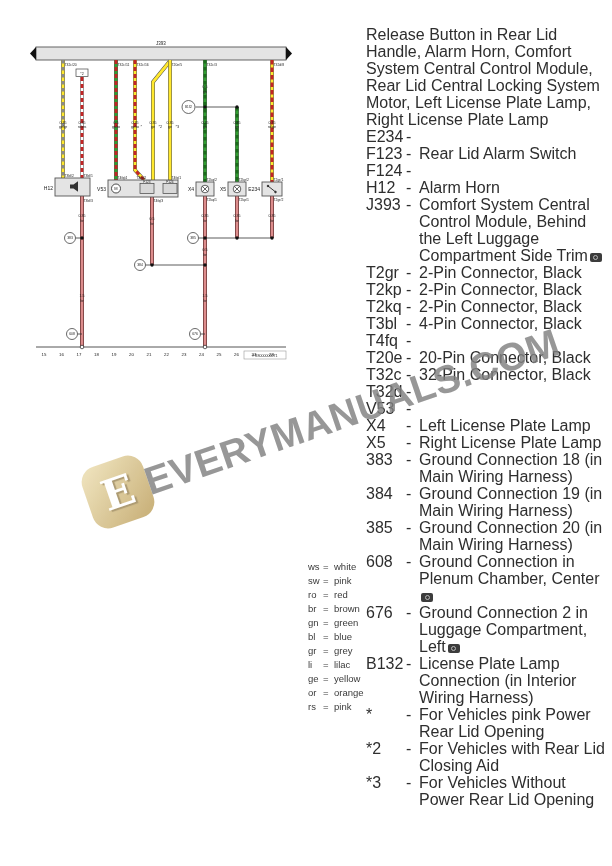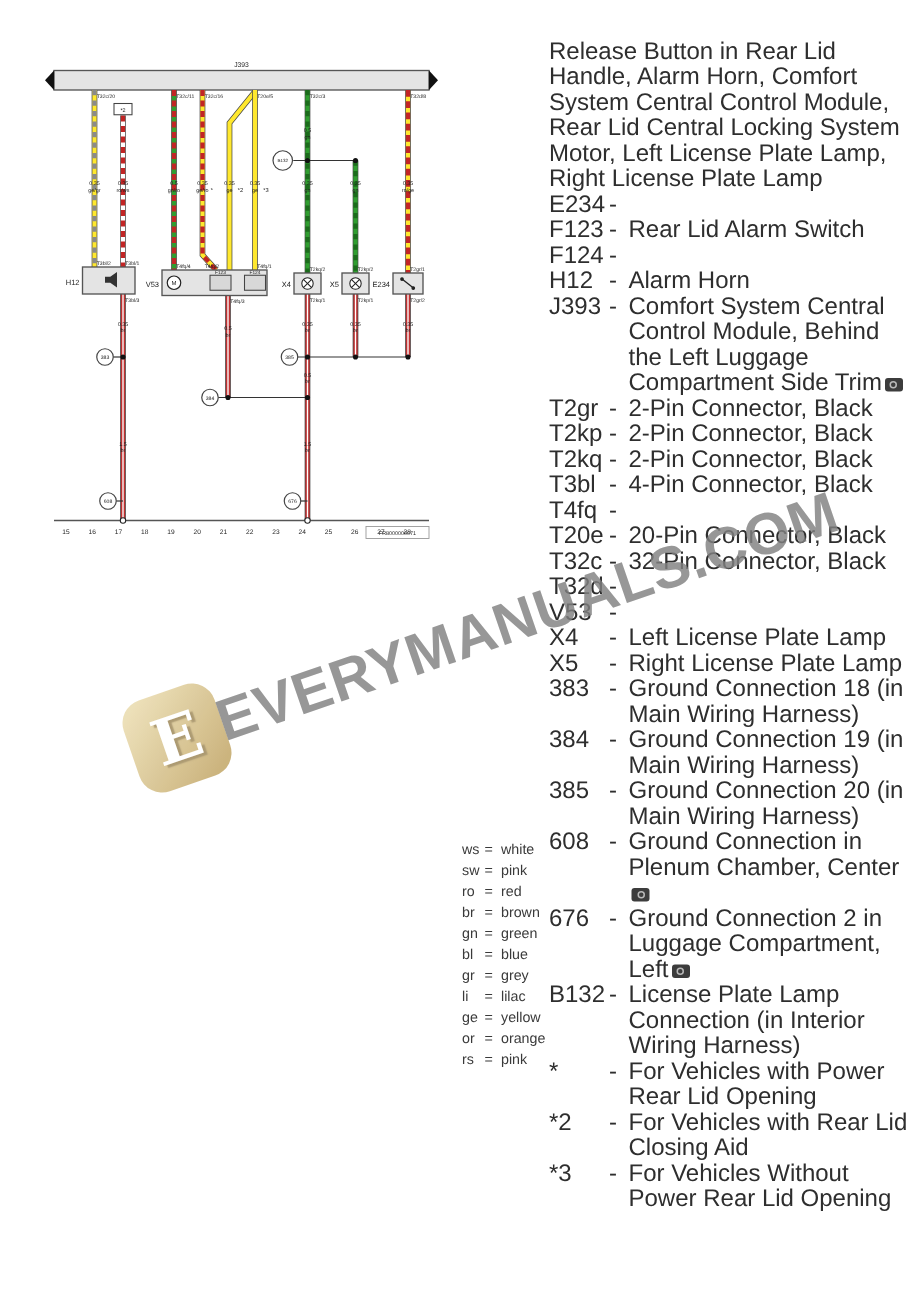--- a/index.html
+++ b/index.html
@@ -398,21 +398,21 @@
         <span class="desc">Ground Connection 2 in Luggage Compartment, Left<span class="cam"></span></span>
       </div>
       <div class="entry">
         <span class="key">B132</span>
         <span class="dash">-</span>
         <span class="desc">License Plate Lamp Connection (in Interior Wiring Harness)</span>
       </div>
       <div class="entry">
         <span class="key">*</span>
         <span class="dash">-</span>
-        <span class="desc">For Vehicles with Power Rear Lid Opening</span>
+        <span class="desc">For Vehicles pink Power Rear Lid Opening</span>
       </div>
       <div class="entry">
         <span class="key">*2</span>
         <span class="dash">-</span>
         <span class="desc">For Vehicles with Rear Lid Closing Aid</span>
       </div>
       <div class="entry">
         <span class="key">*3</span>
         <span class="dash">-</span>
         <span class="desc">For Vehicles Without Power Rear Lid Opening</span>

